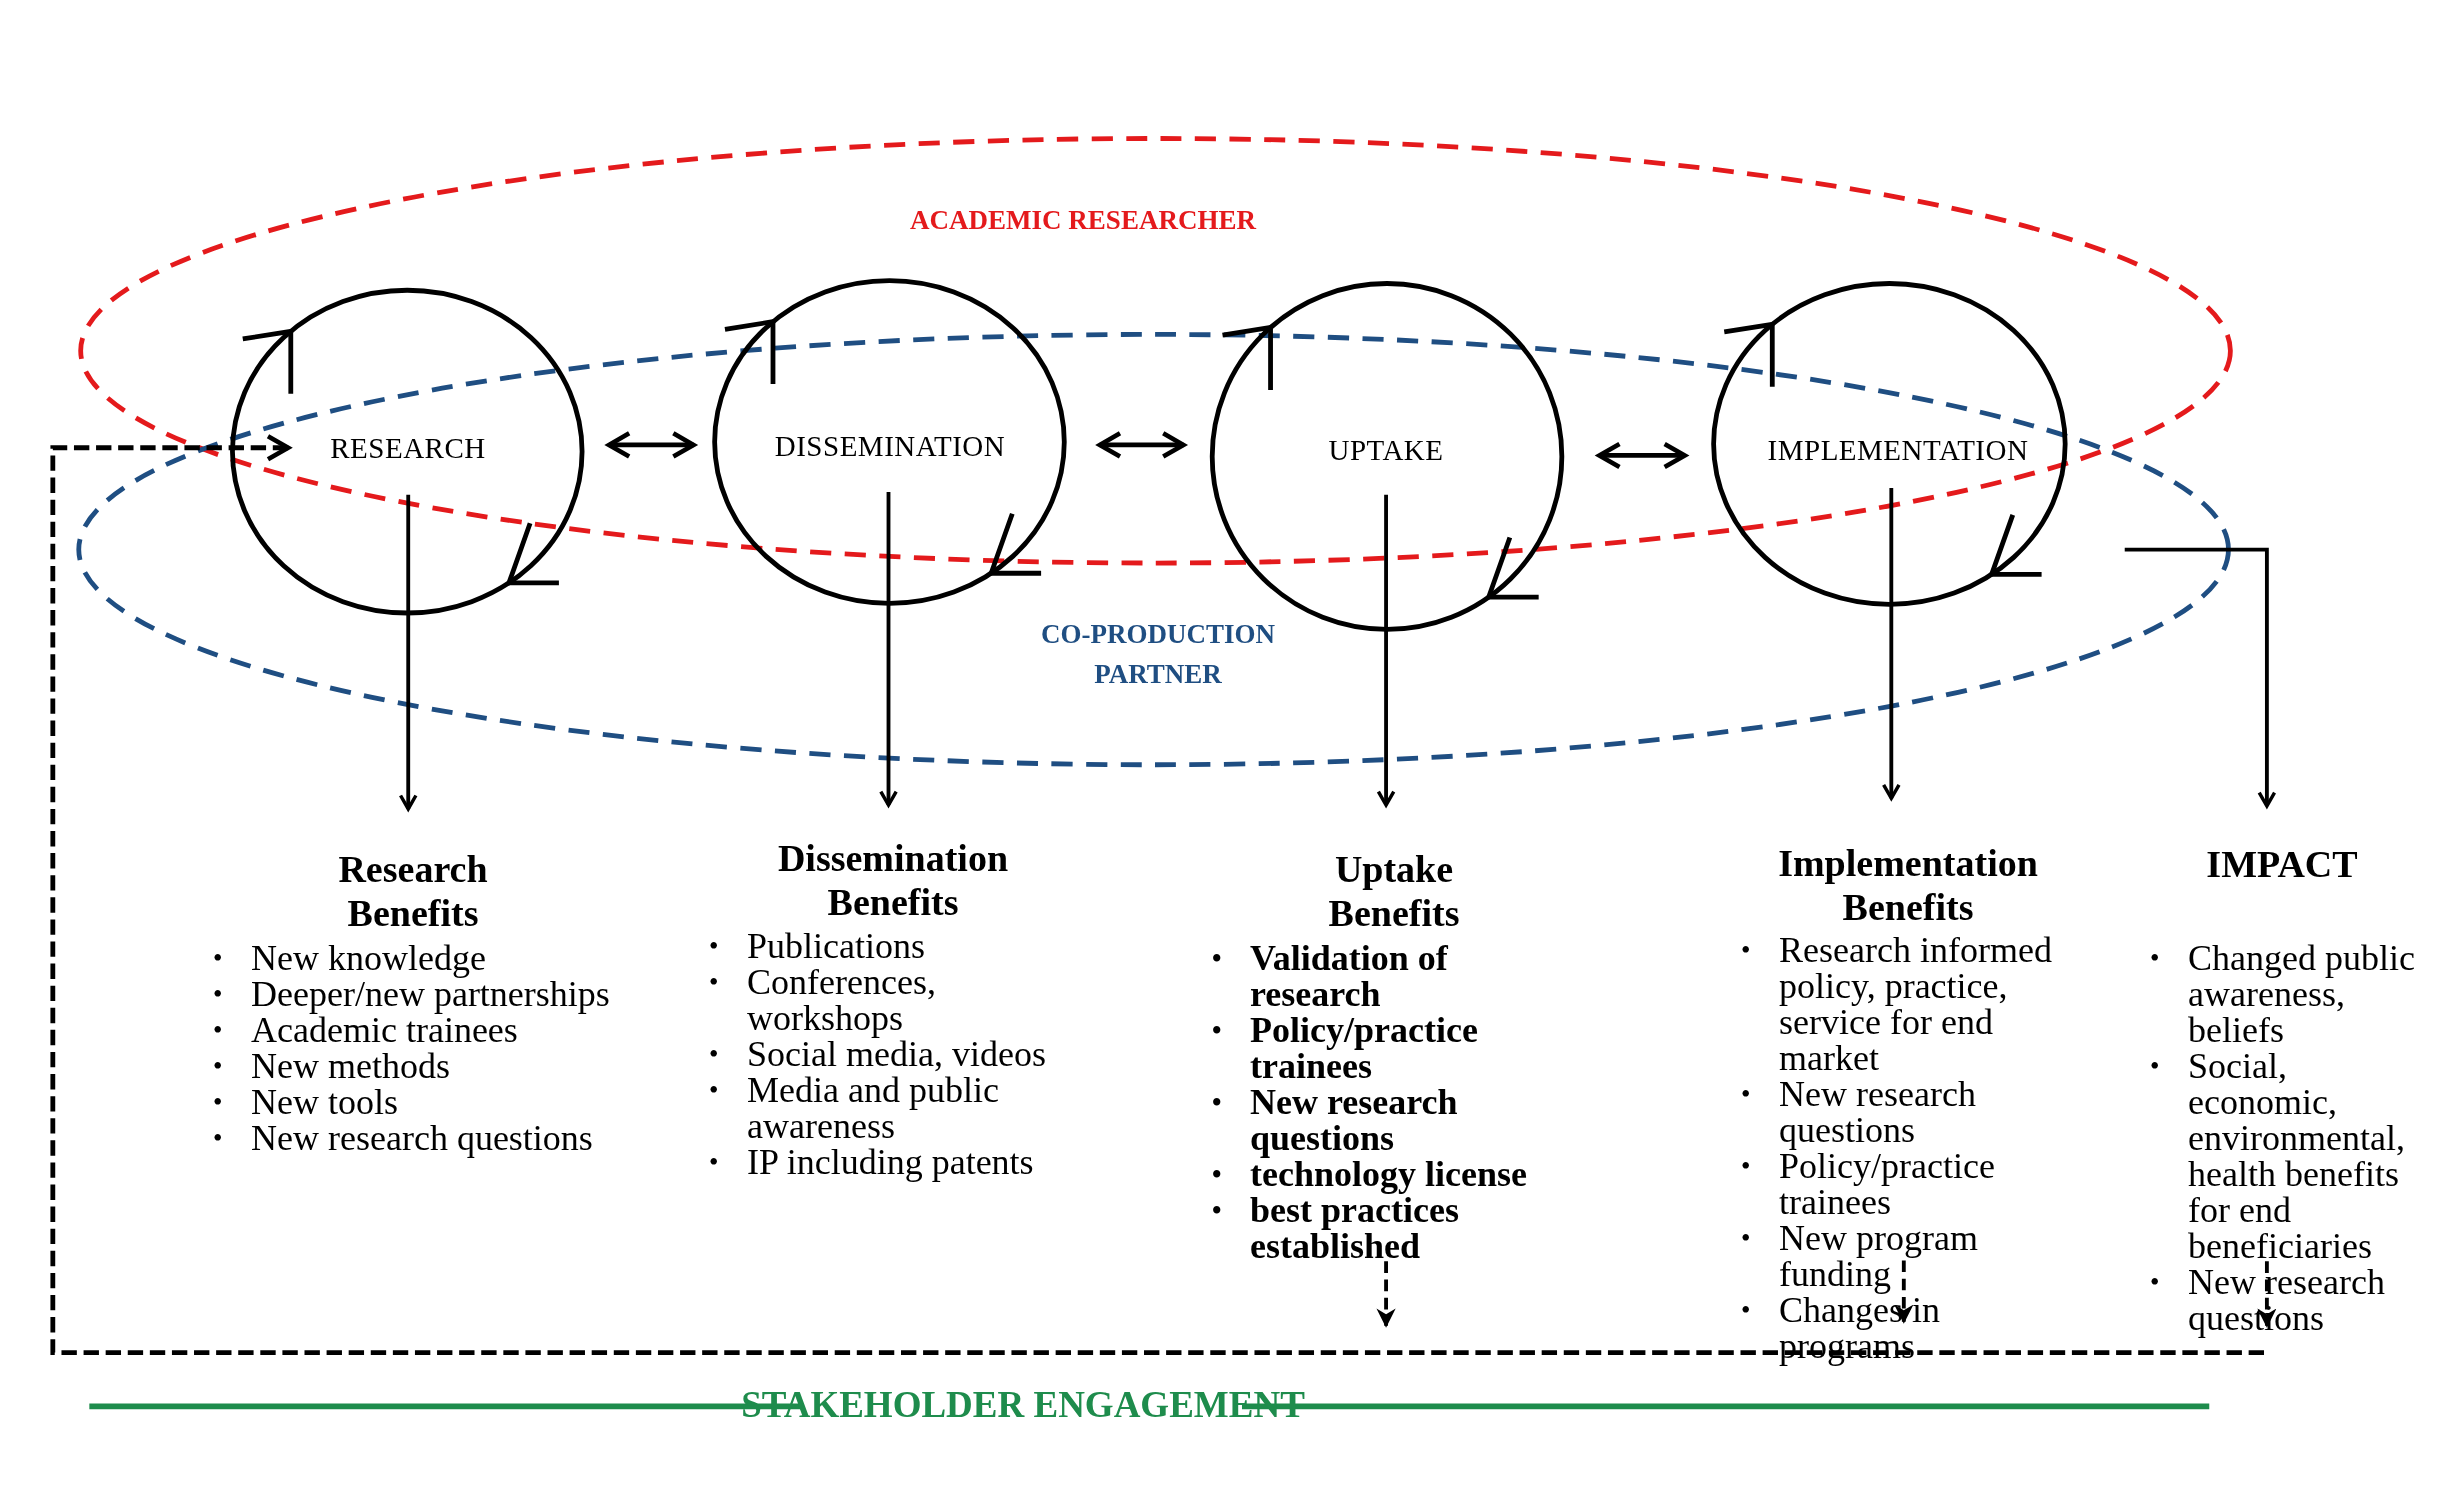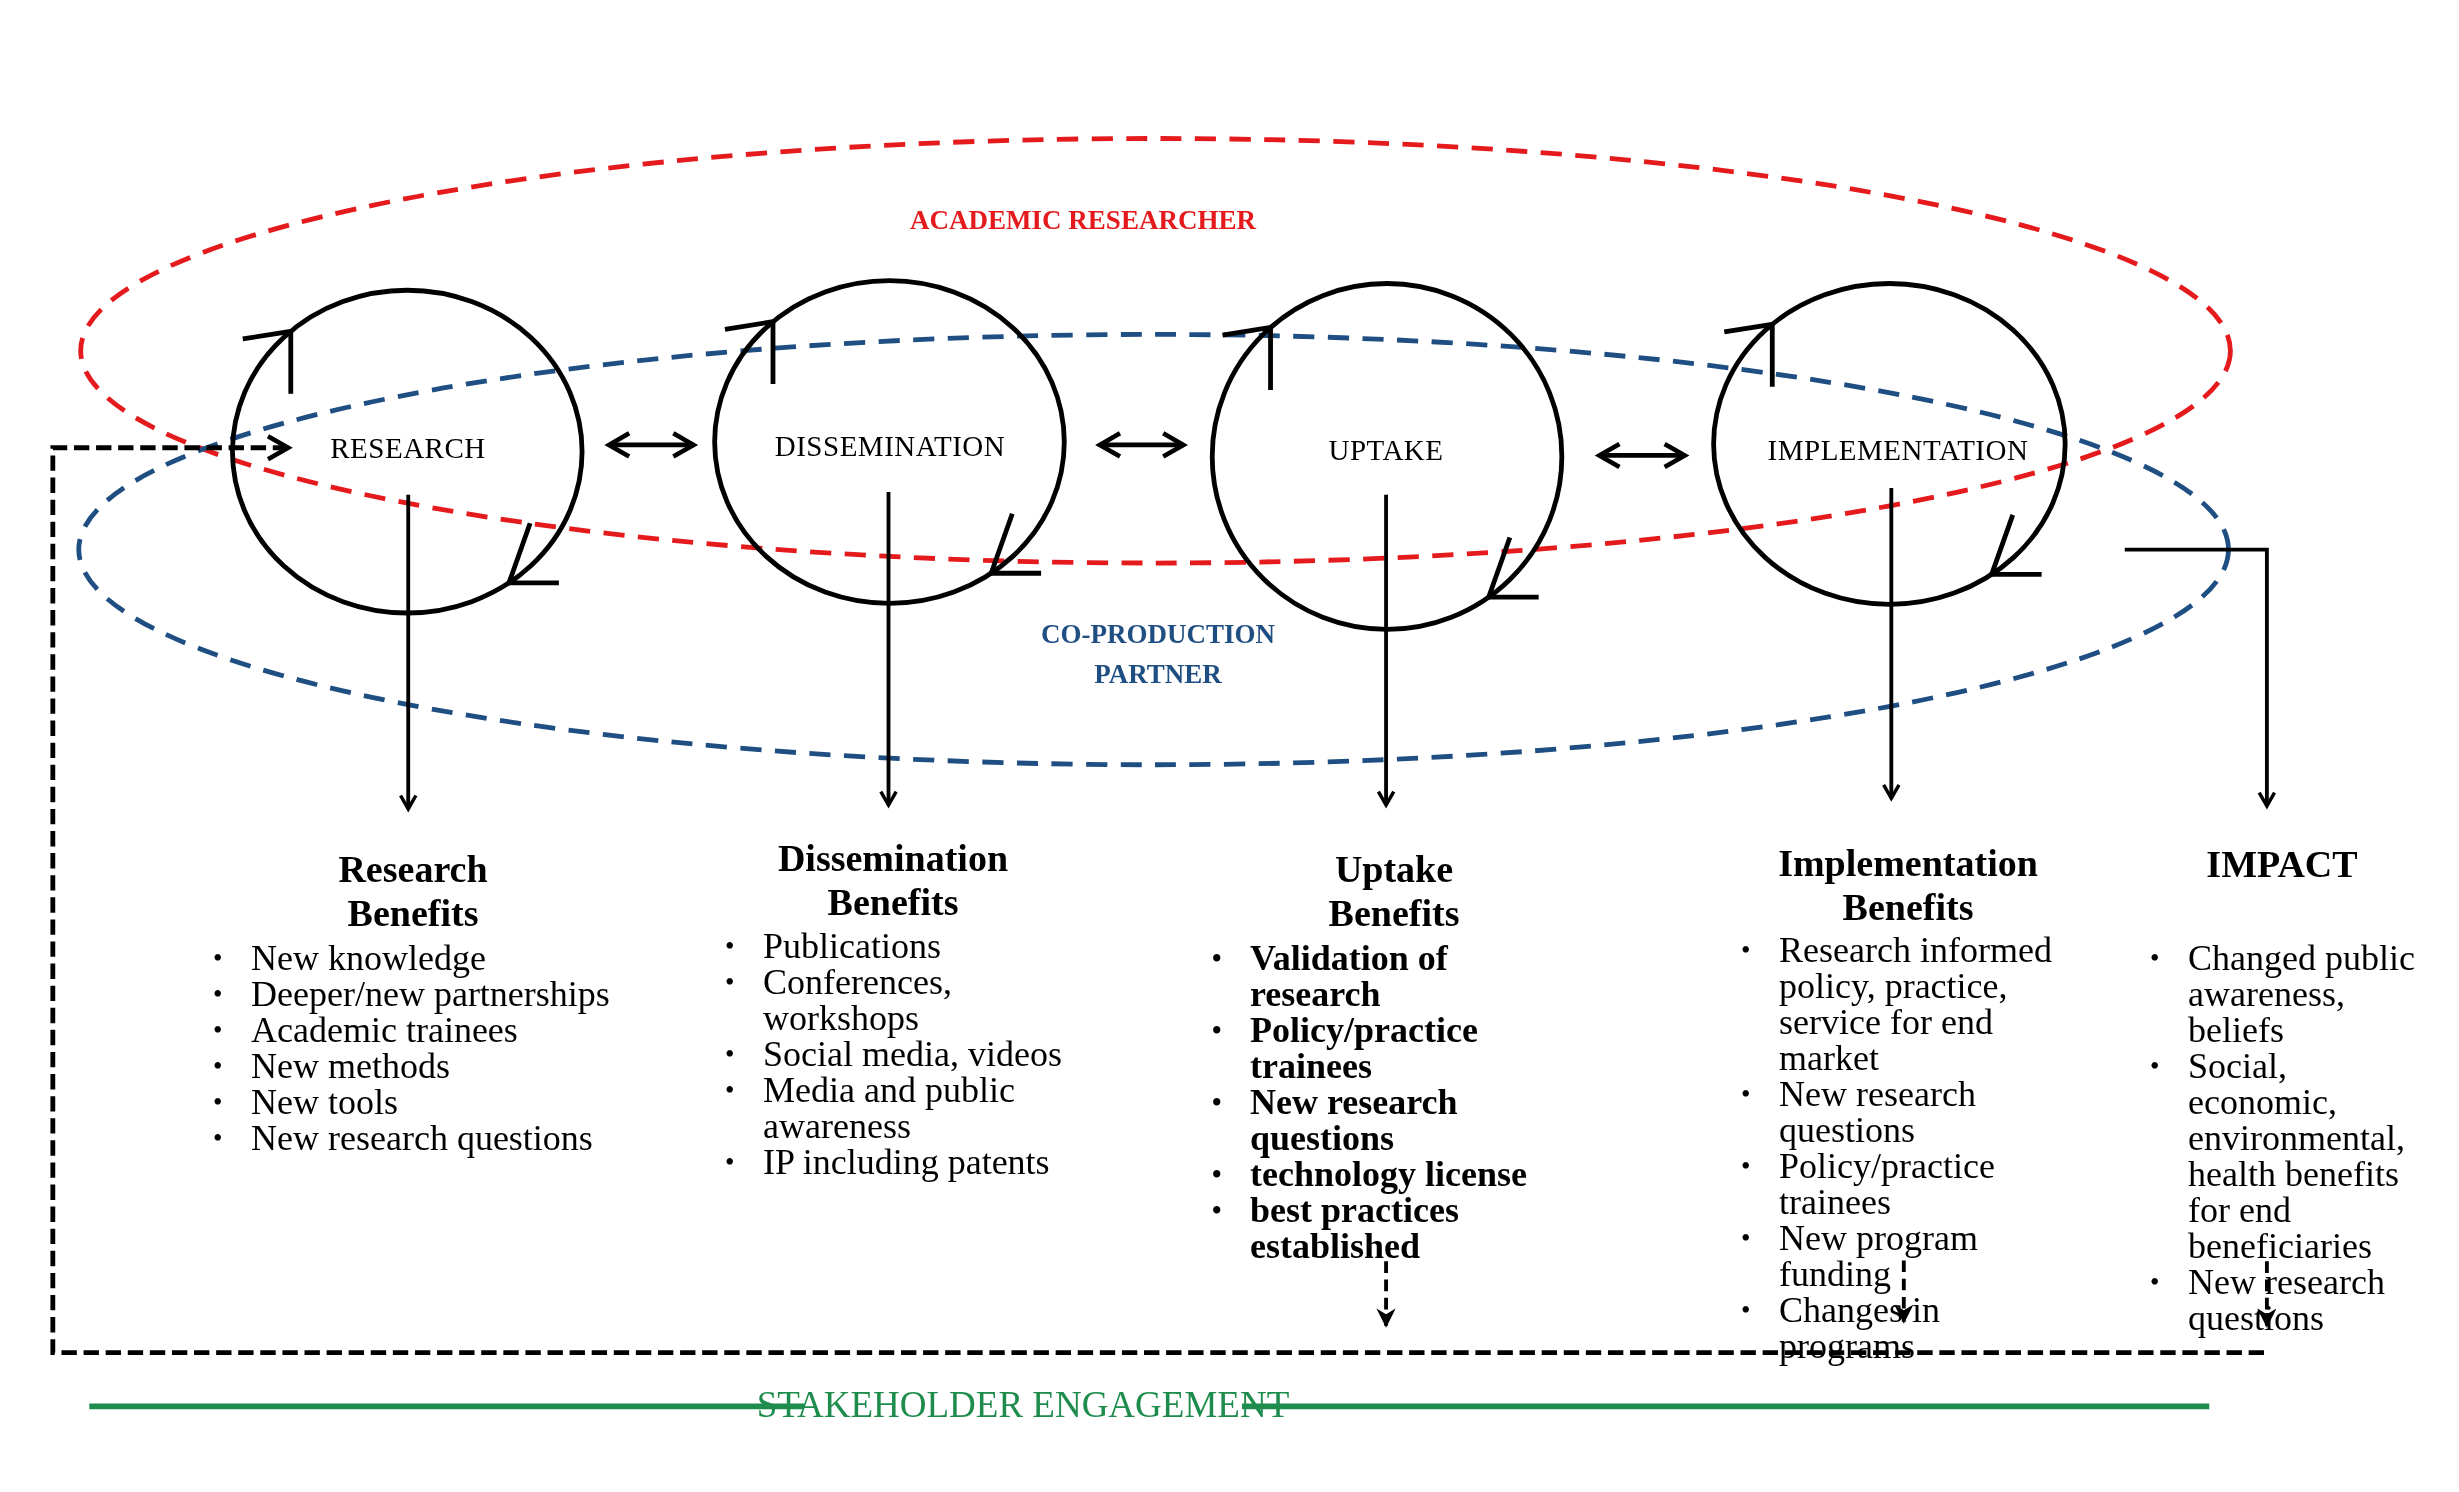--- a/index.html
+++ b/index.html
@@ -4,21 +4,21 @@
 <style>
   html, body { margin: 0; padding: 0; background: #ffffff; }
   body { width: 2459px; height: 1493px; position: relative; overflow: hidden;
          font-family: "Liberation Serif", "DejaVu Serif", serif; color: #000; }
   #canvas { position: absolute; left: 0; top: 0; width: 2459px; height: 1493px; }
   .lbl { position: absolute; white-space: nowrap; font-family: "Liberation Serif", serif; }
   .stage-label { font-size: 29px; transform: translate(-50%, -50%); letter-spacing: 0.5px; }
   .role-label { font-weight: bold; font-size: 27px; text-align: center; transform: translateX(-50%); line-height: 40px; }
   .role-academic { color: #e41a1c; }
   .role-partner { color: #1f4e82; }
-  .engage-label { font-weight: normal; font-size: 37px; color: #1e8c4c; transform: translateX(-50%); }
+  .engage-label { font-weight: bold; font-size: 37px; color: #1e8c4c; transform: translateX(-50%); }
   .col-title { position: absolute; transform: translateX(-50%); text-align: center;
                font-weight: bold; font-size: 38px; line-height: 44px; font-family: "Liberation Serif", serif; }
   .bullets { position: absolute; margin: 0; padding: 0; list-style: none;
              font-size: 36px; line-height: 36px; font-family: "Liberation Serif", serif; }
   .bullets li { position: relative; padding-left: 38px; }
   .bullets li::before { content: "\2022"; position: absolute; left: 0; top: 0; font-size: 27px; }
 </style>
 </head>
 <body>
 
@@ -96,21 +96,21 @@
     <li>Academic trainees</li>
     <li>New methods</li>
     <li>New tools</li>
     <li>New research questions</li>
   </ul>
 
 <div class="col-title" style="left:893px; top:836px;">
   <div>Dissemination</div>
   <div>Benefits</div>
 </div>
-<ul class="bullets" style="left:725px; top:928px; width:365px;font-family:Liberation Serif, serif;">
+<ul class="bullets" style="left:709px; top:928px; width:365px;font-family:Liberation Serif, serif;">
     <li>Publications</li>
     <li>Conferences, workshops</li>
     <li>Social media, videos</li>
     <li>Media and public awareness</li>
     <li>IP including patents</li>
   </ul>
 
 <div class="col-title" style="left:1394px; top:847px;">
   <div>Uptake</div>
   <div>Benefits</div>

